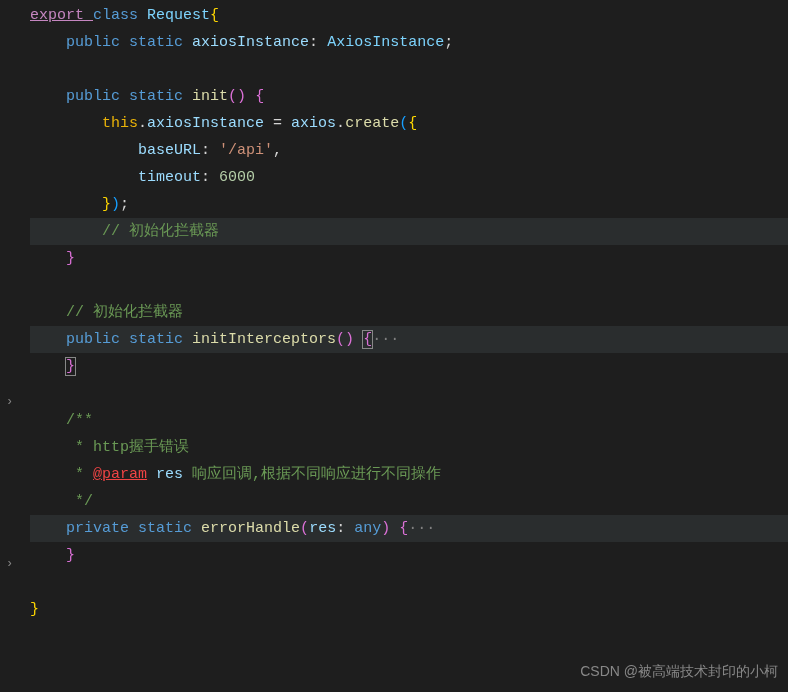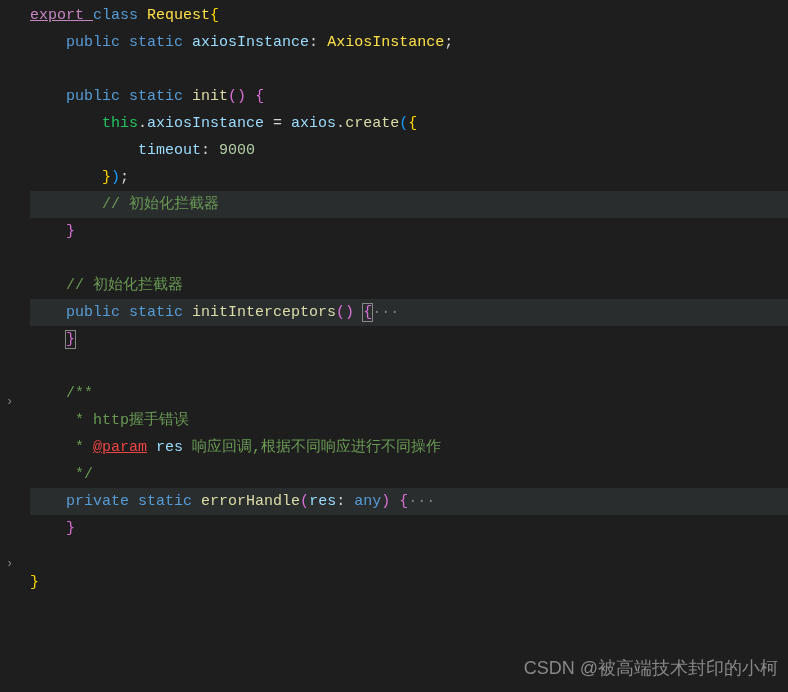--- a/index.html
+++ b/index.html
@@ -45,44 +45,44 @@
       line-height: 27px;
     }
     .highlighted {
       background: #2a2d2e;
     }
     .kw-export { color: #c586c0; text-decoration: underline; }
     .kw-class { color: #569cd6; }
     .kw-public { color: #569cd6; }
     .kw-private { color: #569cd6; }
     .kw-static { color: #569cd6; }
-    .kw-this { color: #22c55e; }
+    .kw-this { color: #eab308; }
     .kw-return { color: #c586c0; }
     .kw-any { color: #569cd6; }
-    .kw-type { color: #fde047; }
+    .kw-type { color: #7dd3fc; }
     .fn-name { color: #dcdcaa; }
     .prop { color: #9cdcfe; }
     .string { color: #ce9178; }
     .number { color: #b5cea8; }
     .comment { color: #6a9955; }
     .doc-comment { color: #6a9955; }
     .doc-tag { color: #ef4444; text-decoration: underline; }
     .punc { color: #d4d4d4; }
     .brace-yellow { color: #ffd700; }
     .brace-purple { color: #da70d6; }
     .brace-blue { color: #179fff; }
     .brace-match { border: 1px solid #888; margin: -1px; }
     .ident { color: #9cdcfe; }
     .dots { color: #808080; }
     .watermark {
       position: absolute;
       bottom: 8px;
       right: 10px;
       color: #888;
-      font-size: 18px;
+      font-size: 14px;
       font-family: sans-serif;
     }
   </style>
 </head>
 <body>
 
 <div class="editor">
   <div class="gutter">
     <span class="fold-icon" style="top: 392px;">›</span>
     <span class="fold-icon" style="top: 554px;">›</span>
@@ -92,22 +92,23 @@
 
   <div class="line">    <span class="kw-public">public</span> <span class="kw-static">static</span> <span class="prop">axiosInstance</span><span class="punc">:</span> <span class="kw-type">AxiosInstance</span><span class="punc">;</span></div>
 
   <div class="line"> </div>
 
   <div class="line">    <span class="kw-public">public</span> <span class="kw-static">static</span> <span class="fn-name">init</span><span class="brace-purple">()</span> <span class="brace-purple">{</span></div>
 
 
   <div class="line">        <span class="kw-this">this</span><span class="punc">.</span><span class="prop">axiosInstance</span><span class="punc"> = </span><span class="ident">axios</span><span class="punc">.</span><span class="fn-name">create</span><span class="brace-blue">(</span><span class="brace-yellow">{</span></div>
 
+  <div class="line">            <span class="prop">baseURL</span><span class="punc">: </span><span class="string">'/api'</span><span class="punc">,</span></div>
 
-  <div class="line">            <span class="prop">timeout</span><span class="punc">: </span><span class="number">9000</span></div>
+  <div class="line">            <span class="prop">timeout</span><span class="punc">: </span><span class="number">6000</span></div>
 
   <div class="line">        <span class="brace-yellow">}</span><span class="brace-blue">)</span><span class="punc">;</span></div>
 
   <div class="line highlighted">        <span class="comment">// 初始化拦截器</span></div>
 
 
 
   <div class="line">    <span class="brace-purple">}</span></div>
 
   <div class="line"> </div>

